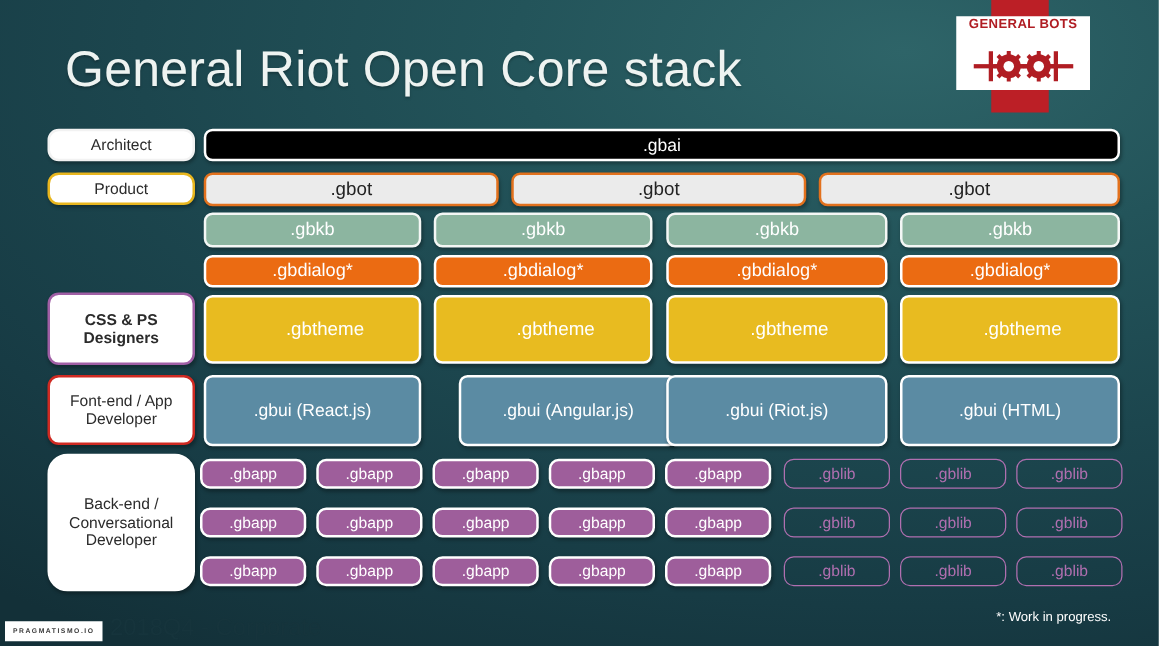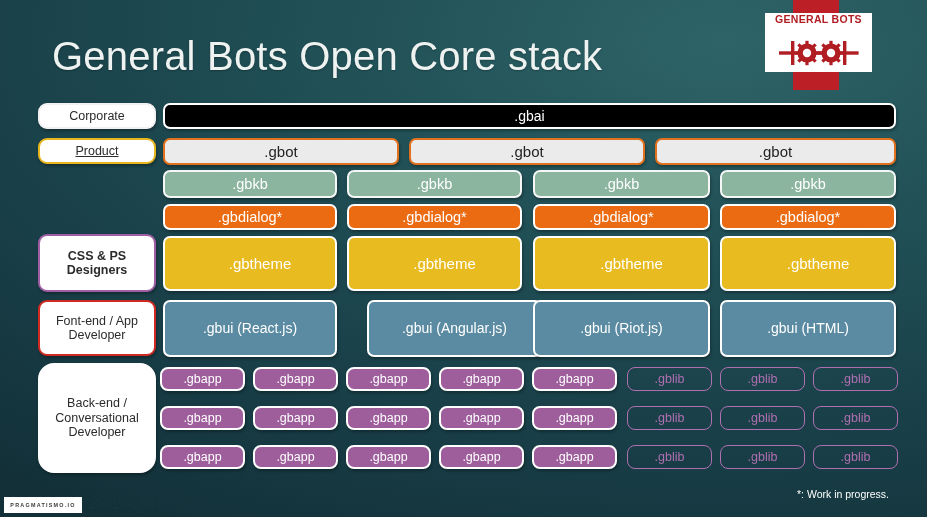--- a/index.html
+++ b/index.html
@@ -81,21 +81,21 @@
 
   
   .role {
     background: #ffffff;
     color: #2b2b2b;
     font-size: 12.5px;
     border: 2px solid #ffffff;
     border-radius: 9px;
     padding: 0 4px;
   }
-  .role.gold   { border-color: #e8b61e; text-decoration: underline; }
+  .role.gold   { border-color: #e8b61e; }
   .role.purple { border-color: #a05fa5; }
   .role.red    { border-color: #cf2a22; }
   .role.plain  { border-color: #f2f2f2; }
 
   
   .gbai {
     background: #000000;
     color: #ffffff;
     border: 2.5px solid #ffffff;
     font-size: 14px;
@@ -227,24 +227,24 @@
           </g>
         </g>
       </g>
       <g fill="#ffffff">
         <circle cx="30" cy="14" r="4.2"></circle>
         <circle cx="54" cy="14" r="4.2"></circle>
       </g>
     </svg>
   </div>
 
-  <div id="title">General Bots Open Core stack</div>
+  <div id="title">General Riot Open Core stack</div>
 
   <div class="box role plain" style="left:38px; top:103px; width:118px; height:26px;">
-    <span>Corporate</span>
+    <span>Architect</span>
   </div>
 
   <div class="box role gold" style="left:38px; top:138px; width:118px; height:26px;">
     <span>Product</span>
   </div>
 
 
   <div class="box role purple" style="left:38px; top:234px; width:118px; height:58px;font-weight:bold;">
     <span>CSS &amp; PS Designers</span>
   </div>

